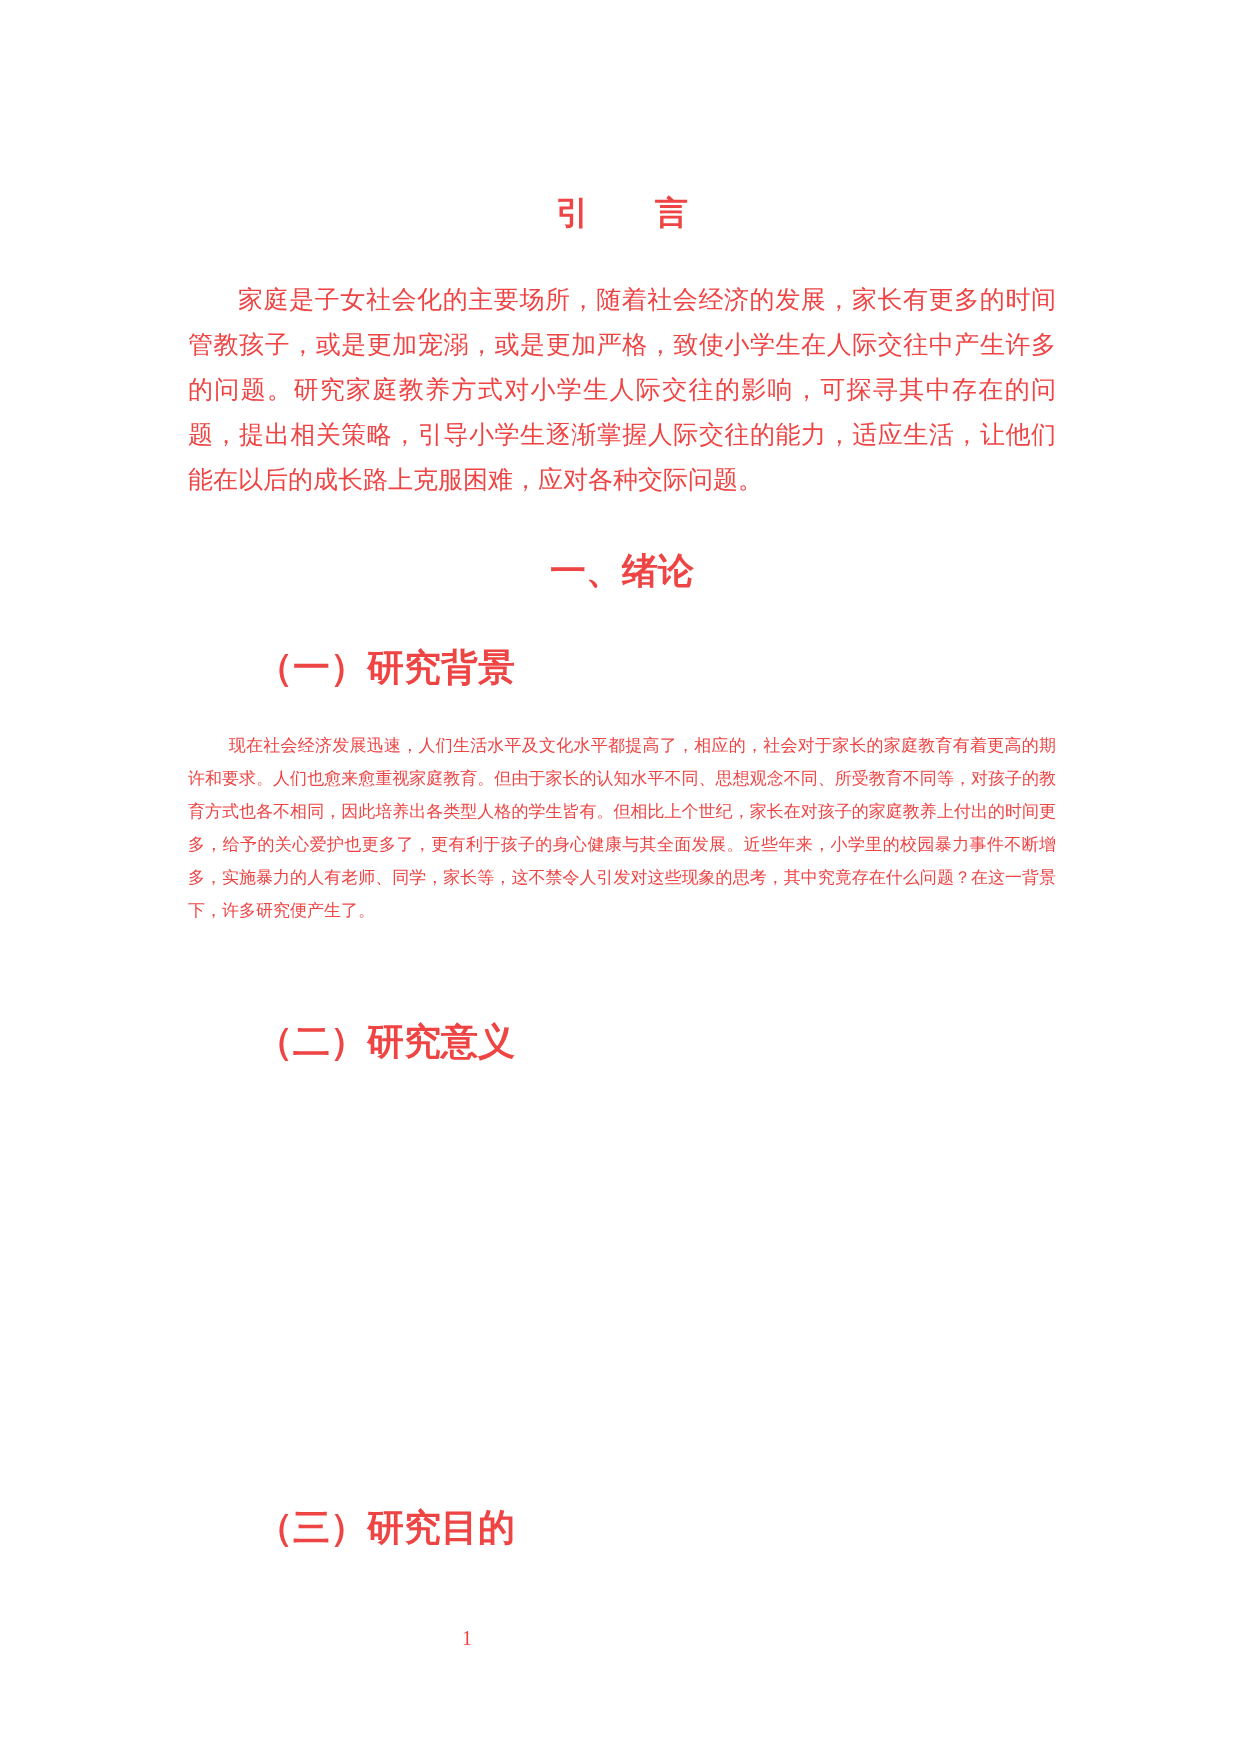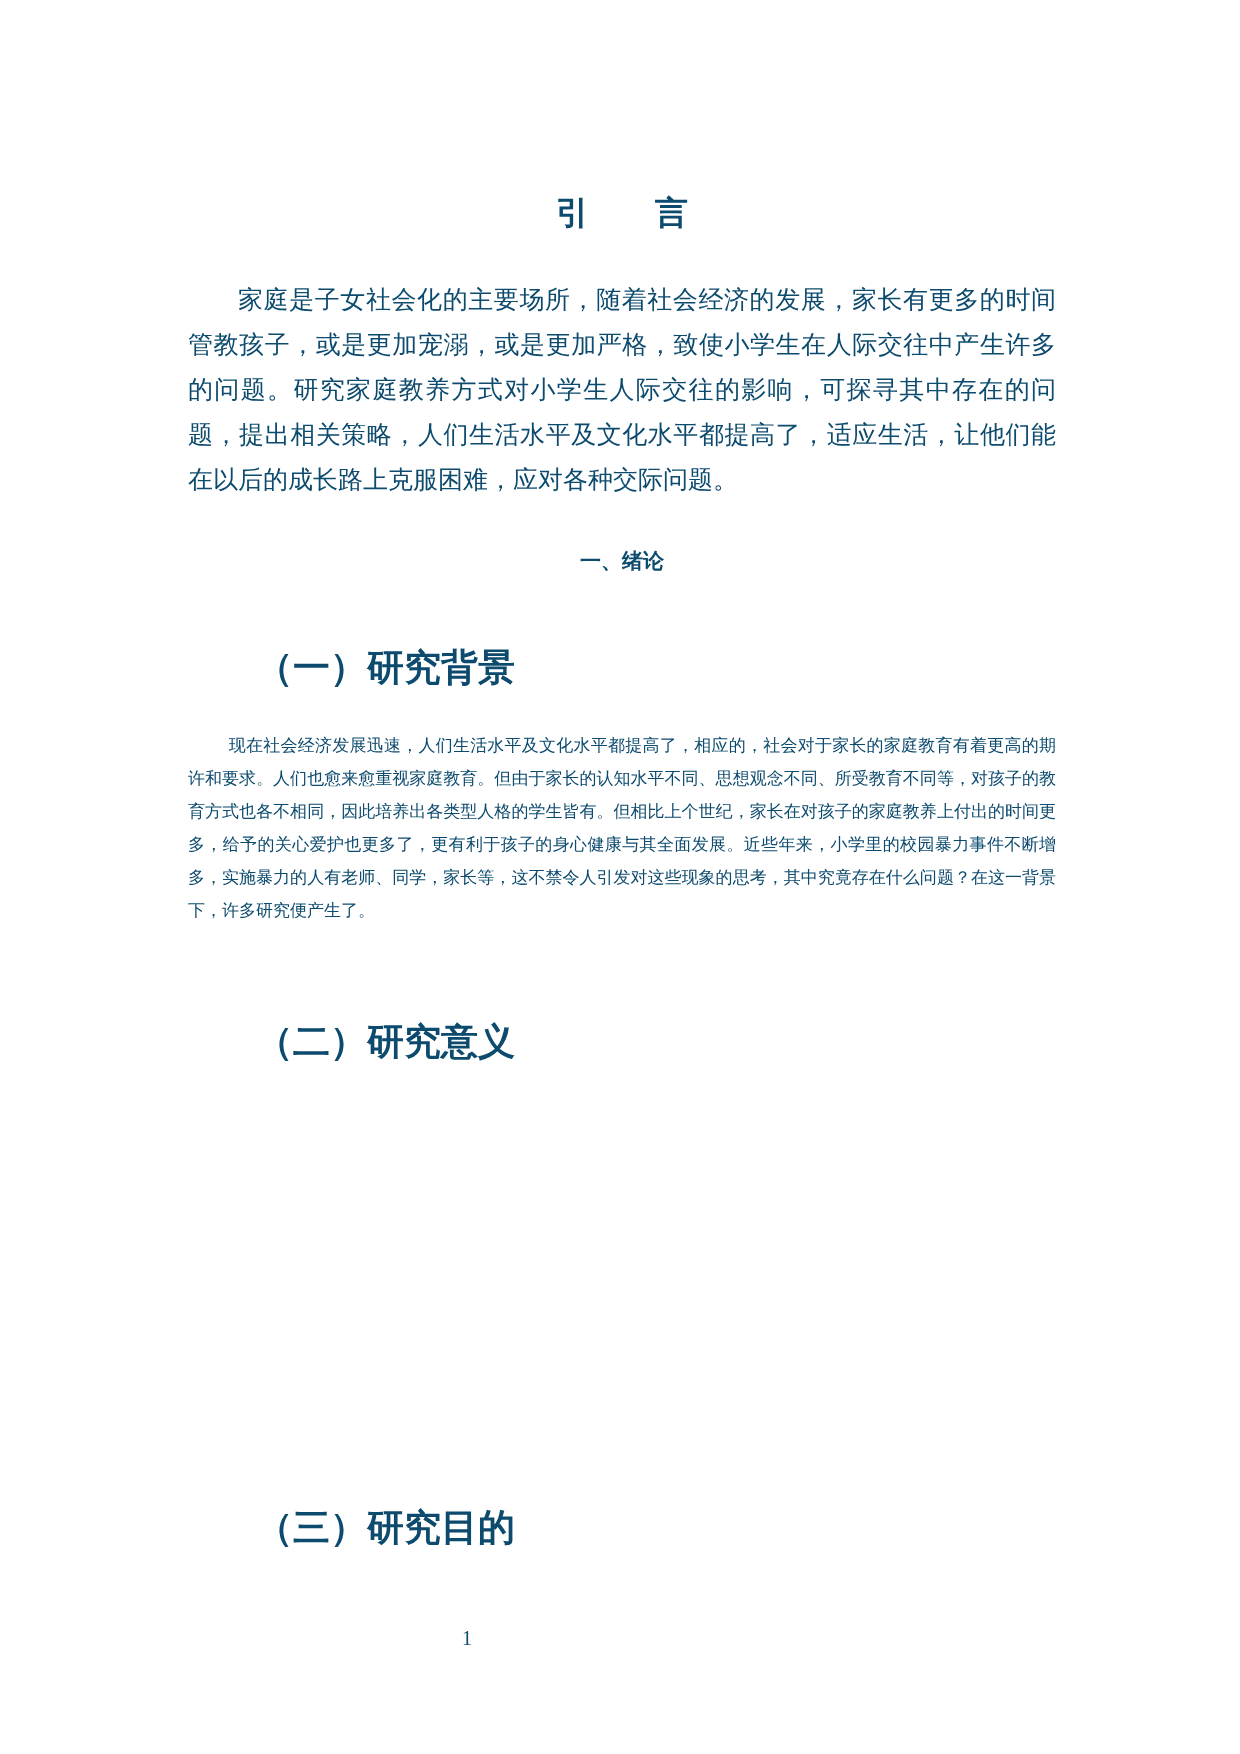--- a/index.html
+++ b/index.html
@@ -5,21 +5,21 @@
   html, body {
     margin: 0;
     padding: 0;
     background: #ffffff;
   }
   .page {
     position: relative;
     width: 1240px;
     height: 1754px;
     background: #ffffff;
-    color: #0c4a6e;
+    color: #ef4444;
     overflow: hidden;
   }
   .doc-title {
     position: absolute;
     top: 192px;
     left: 188px;
     width: 868px;
     margin: 0;
     text-align: center;
     font-family: "DejaVu Sans", sans-serif;
@@ -41,21 +41,21 @@
   }
   .chapter-heading {
     position: absolute;
     top: 549px;
     left: 188px;
     width: 868px;
     margin: 0;
     text-align: center;
     font-family: "DejaVu Sans", sans-serif;
     font-weight: bold;
-    font-size: 21px;
+    font-size: 36px;
     line-height: 1.2;
   }
   .sec-heading {
     position: absolute;
     left: 256px;
     margin: 0;
     font-family: "DejaVu Sans", sans-serif;
     font-weight: bold;
     font-size: 37px;
     line-height: 1.2;
@@ -86,21 +86,21 @@
     line-height: 1.2;
   }
 </style>
 </head>
 <body>
 
 <div class="page">
 
   <h1 class="doc-title">引　　言</h1>
 
-  <p class="intro-para">家庭是子女社会化的主要场所，随着社会经济的发展，家长有更多的时间管教孩子，或是更加宠溺，或是更加严格，致使小学生在人际交往中产生许多的问题。研究家庭教养方式对小学生人际交往的影响，可探寻其中存在的问题，提出相关策略，人们生活水平及文化水平都提高了，适应生活，让他们能在以后的成长路上克服困难，应对各种交际问题。</p>
+  <p class="intro-para">家庭是子女社会化的主要场所，随着社会经济的发展，家长有更多的时间管教孩子，或是更加宠溺，或是更加严格，致使小学生在人际交往中产生许多的问题。研究家庭教养方式对小学生人际交往的影响，可探寻其中存在的问题，提出相关策略，引导小学生逐渐掌握人际交往的能力，适应生活，让他们能在以后的成长路上克服困难，应对各种交际问题。</p>
 
   <h2 class="chapter-heading">一、绪论</h2>
 
   <h3 id="sec1-h" class="sec-heading">（一）研究背景</h3>
 
   <p id="sec1-b" class="body-para">现在社会经济发展迅速，人们生活水平及文化水平都提高了，相应的，社会对于家长的家庭教育有着更高的期许和要求。人们也愈来愈重视家庭教育。但由于家长的认知水平不同、思想观念不同、所受教育不同等，对孩子的教育方式也各不相同，因此培养出各类型人格的学生皆有。但相比上个世纪，家长在对孩子的家庭教养上付出的时间更多，给予的关心爱护也更多了，更有利于孩子的身心健康与其全面发展。近些年来，小学里的校园暴力事件不断增多，实施暴力的人有老师、同学，家长等，这不禁令人引发对这些现象的思考，其中究竟存在什么问题？在这一背景下，许多研究便产生了。</p>
 
   <h3 id="sec2-h" class="sec-heading">（二）研究意义</h3>
 
 

